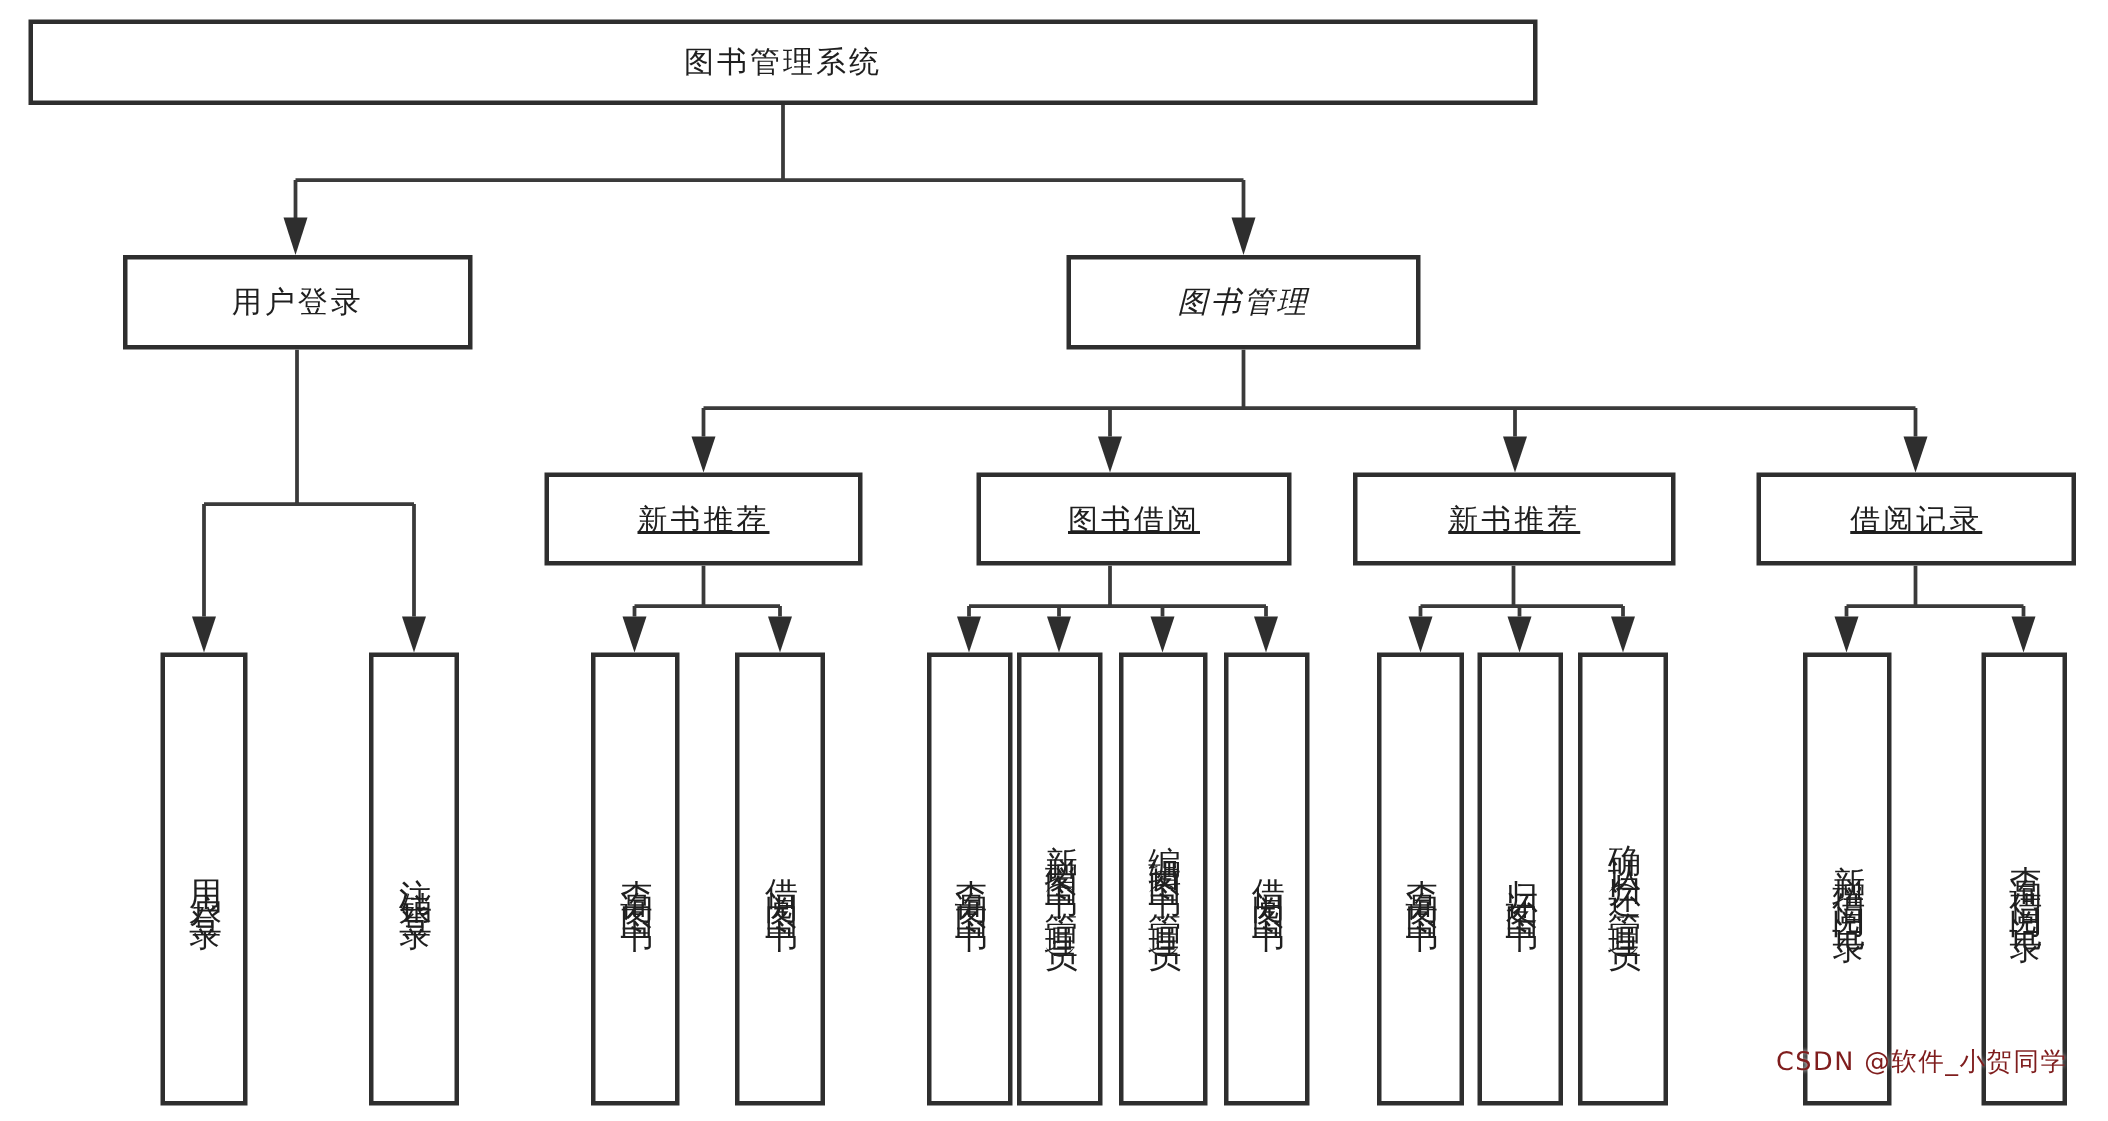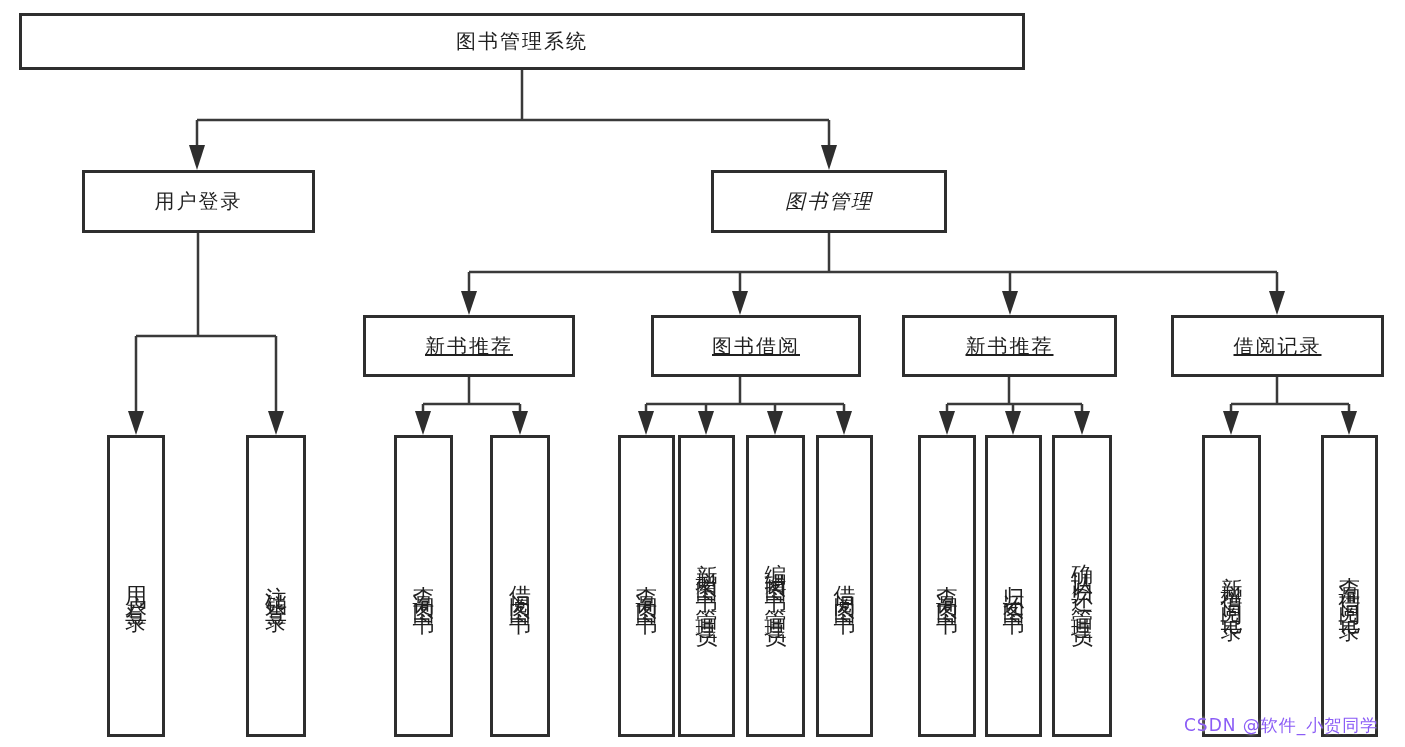--- a/index.html
+++ b/index.html
@@ -39,22 +39,22 @@
   .c1 { left:618px;  width:57px; }
   .c2 { left:678px;  width:57px; }
   .c3 { left:746px;  width:59px; }
   .c4 { left:816px;  width:57px; }
   .d1 { left:918px;  width:58px; }
   .d2 { left:985px;  width:57px; }
   .d3 { left:1052px; width:60px; }
   .e1 { left:1202px; width:59px; }
   .e2 { left:1321px; width:57px; }
   .watermark {
-    position:absolute; left:1184px; top:714px; z-index:6;
-    font-size:17px; color:#8b5cf6; letter-spacing:1px; white-space:nowrap;
+    position:absolute; left:1184px; top:696px; z-index:6;
+    font-size:17px; color:#7f1d1d; letter-spacing:1px; white-space:nowrap;
     text-shadow:0 0 3px #ffffff;
   }
 </style>
 </head>
 <body>
 
 <div class="canvas">
 
   <svg class="wires" width="1405" height="747" viewBox="0 0 1405 747">
     <g stroke="#3a3a3a" stroke-width="2.5" fill="none">

